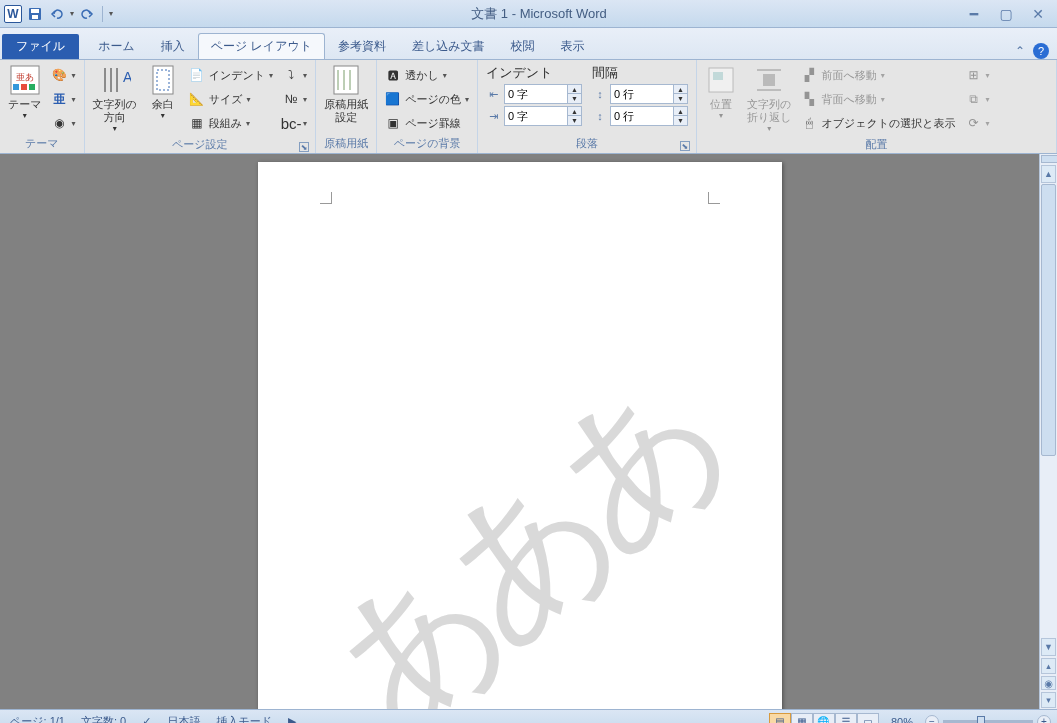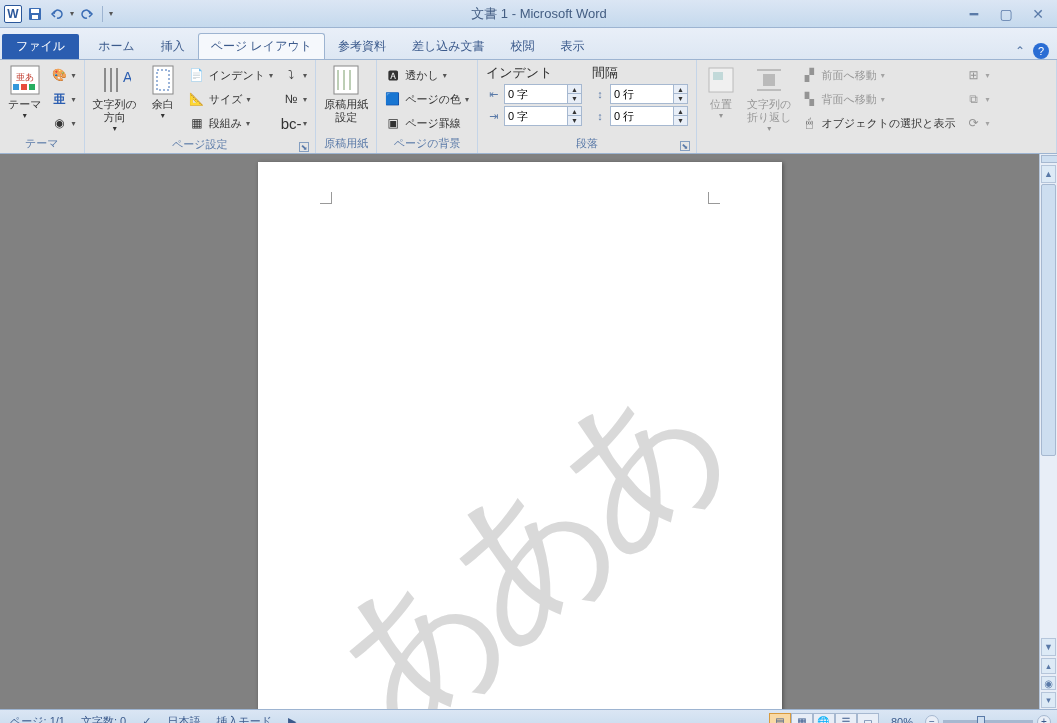--- a/index.html
+++ b/index.html
@@ -372,20 +372,21 @@
         <div class="small-btn disabled">
             <span class="ic">⧉</span>
             <span class="dd-arrow">▾</span>
           </div>
         <div class="small-btn disabled">
             <span class="ic">⟳</span>
             <span class="dd-arrow">▾</span>
           </div>
       </div>
     </div>
+    <div class="group-label">配置</div>
   </div>
 </div>
 
 <div class="doc-area">
   <div class="doc-scroll">
     <div class="page">
       <div class="margin-mark mm-tl"></div>
       <div class="margin-mark mm-tr"></div>
       <div class="watermark">あああ</div>
     </div>

